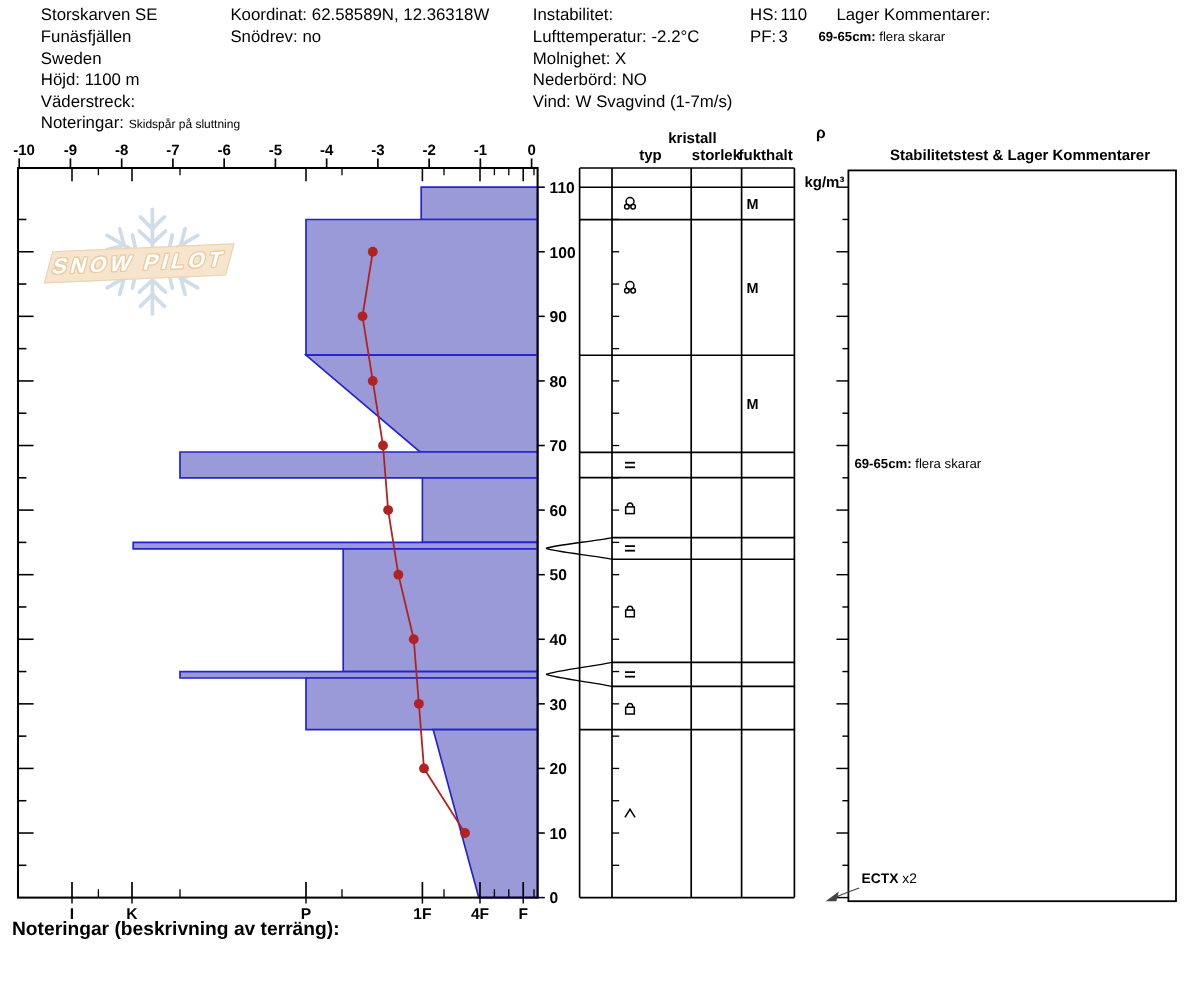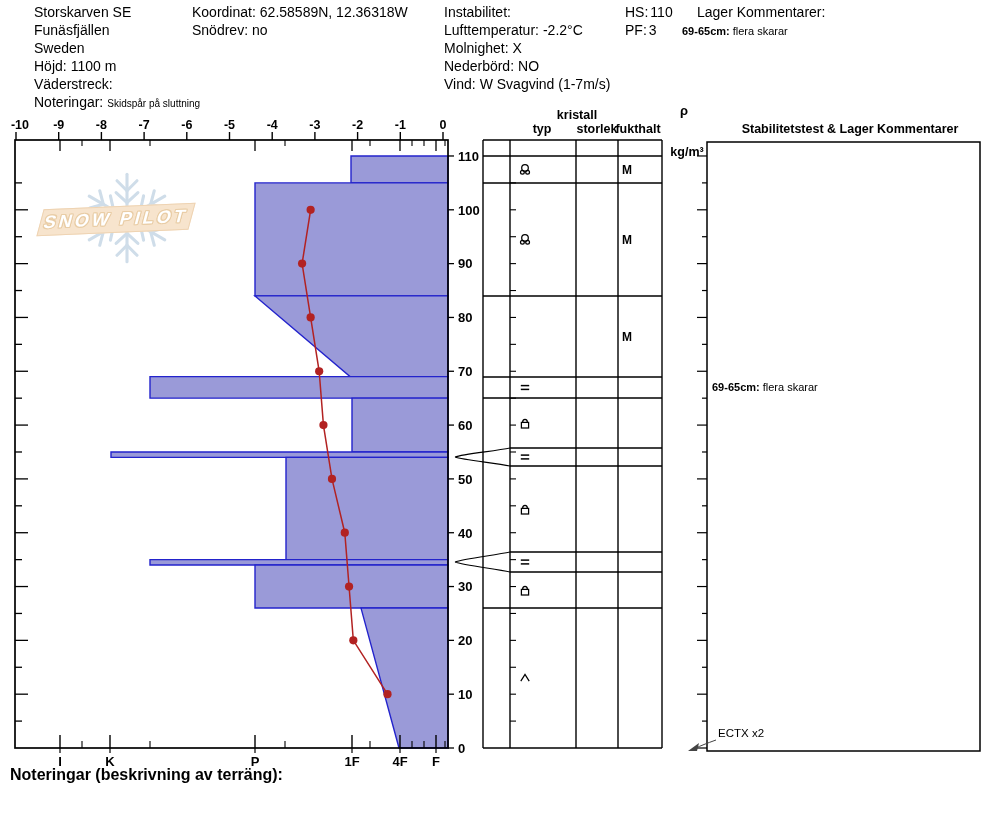--- a/index.html
+++ b/index.html
@@ -8,21 +8,21 @@
   .hcol{white-space:nowrap;font-size:14px;line-height:18px;}
   .hcol b{font-weight:normal;margin-right:4px;}
   .tight b{margin-right:2px;}
   .small{font-size:10px;}
   .center{transform:translateX(-50%);}
   .thead{font-weight:bold;font-size:12.5px;white-space:nowrap;}
   .note{font-weight:bold;font-size:16px;white-space:nowrap;}
   .cmt{font-size:11px;white-space:nowrap;}
   .cmt b{font-weight:bold;margin-right:3px;}
   .ectx{font-size:11.5px;white-space:nowrap;}
-  .ectx b{font-weight:normal;}
+  .ectx b{font-weight:bold;}
   #profile-svg{position:absolute;left:0;top:0;}
   #logo{position:absolute;left:0;top:0;width:260px;height:180px;pointer-events:none;}
   #logo-banner{position:absolute;left:40px;top:206px;width:150px;height:25px;
     background:#f7e4cd;border:1px solid #eed3b2;transform:skew(-15deg,-2.5deg);
     display:flex;align-items:center;justify-content:center;}
   #logo-banner span{font-weight:bold;font-size:18px;letter-spacing:3px;color:#fff;
     text-shadow:-1px 0 #e9cda6,1px 0 #e9cda6,0 -1px #e9cda6,0 1px #e9cda6,-1px -1px #e9cda6,1px 1px #e9cda6,1px -1px #e9cda6,-1px 1px #e9cda6;}
   text.axlbl{font:bold 12.5px "Liberation Sans",sans-serif;}
   text.dlbl{font:bold 13px "Liberation Sans",sans-serif;}
   text.sym{font:bold 12px "Liberation Sans",sans-serif;}

